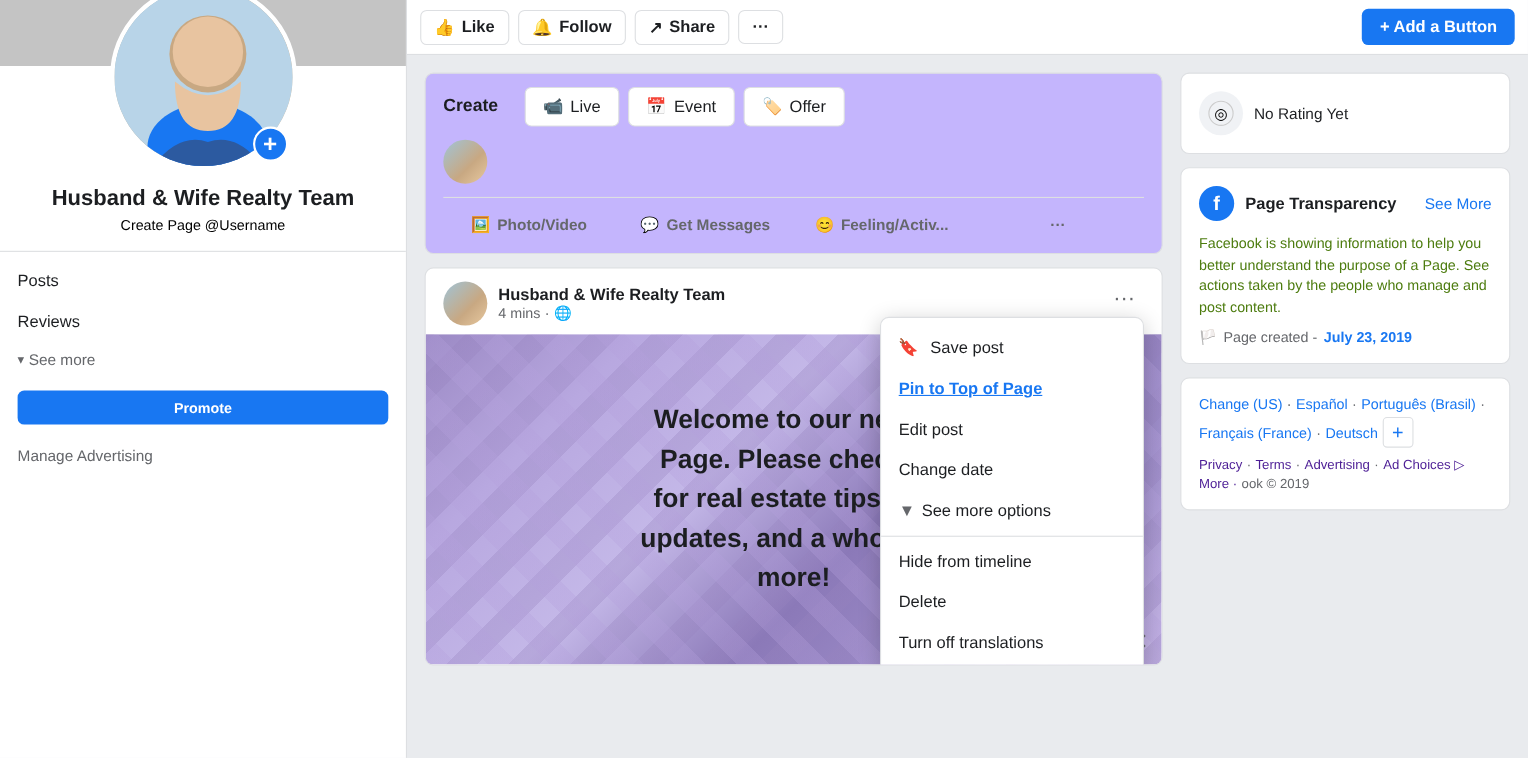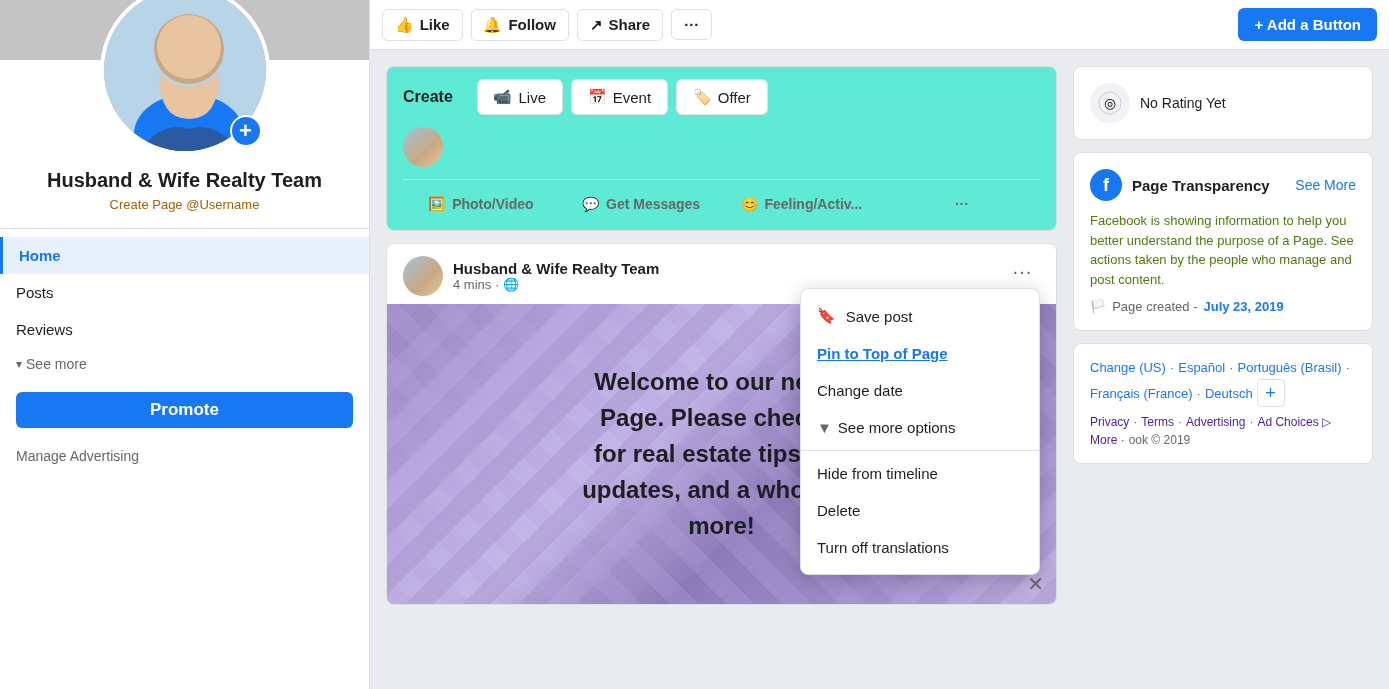--- a/index.html
+++ b/index.html
@@ -7,41 +7,41 @@
 
     .layout { display: flex; width: 1389px; min-height: 689px; }
 
     
     .sidebar { width: 370px; min-width: 370px; background: #fff; border-right: 1px solid #dddfe2; padding-bottom: 20px; }
     .profile-cover { background: #c4c4c4; height: 60px; position: relative; }
     .profile-avatar-container { text-align: center; padding-top: 10px; position: relative; display: flex; justify-content: center; margin-top: -85px; }
     .avatar-img { width: 170px; height: 170px; border-radius: 50%; border: 4px solid #fff; background: linear-gradient(135deg, #a0c4d8 0%, #c8a882 60%, #e8c9a0 100%); overflow: hidden; position: relative; }
     .avatar-plus { position: absolute; bottom: 8px; right: 8px; width: 32px; height: 32px; background: #1877f2; border-radius: 50%; color: #fff; font-size: 22px; display: flex; align-items: center; justify-content: center; border: 2px solid #fff; font-weight: bold; z-index: 2; }
     .page-name { text-align: center; font-size: 20px; font-weight: bold; color: #1c1e21; margin: 12px 16px 4px; line-height: 1.3; }
-    .page-username { text-align: center; color: #a16207; font-size: 13px; margin-bottom: 16px; }
+    .page-username { text-align: center; color: #000000; font-size: 13px; margin-bottom: 16px; }
     .nav-menu { border-top: 1px solid #dddfe2; padding-top: 8px; }
     .nav-item { padding: 10px 16px; cursor: pointer; font-size: 15px; color: #1c1e21; display: flex; align-items: center; gap: 8px; }
     .nav-item.active { background: #e7f0fd; color: #1877f2; font-weight: 600; border-left: 3px solid #1877f2; }
     .see-more-nav { padding: 8px 16px; color: #65676b; font-size: 14px; display: flex; align-items: center; gap: 4px; cursor: pointer; }
-    .promote-btn { margin: 12px 16px; background: #1877f2; color: #fff; border: none; border-radius: 6px; padding: 8px 16px; font-size: 17px; font-weight: 600; cursor: pointer; display: block; width: calc(100% - 32px); text-align: center; }
+    .promote-btn { margin: 12px 16px; background: #1877f2; color: #fff; border: none; border-radius: 6px; padding: 8px 16px; font-size: 13px; font-weight: 600; cursor: pointer; display: block; width: calc(100% - 32px); text-align: center; }
     .manage-promotions { padding: 8px 16px; color: #65676b; font-size: 14px; cursor: pointer; }
 
     
     .top-bar { display: flex; align-items: center; gap: 8px; padding: 8px 12px; background: #fff; border-bottom: 1px solid #dddfe2; }
     .top-bar-btn { display: flex; align-items: center; gap: 6px; padding: 6px 12px; border: 1px solid #dddfe2; border-radius: 6px; background: #fff; cursor: pointer; font-size: 15px; color: #1c1e21; font-weight: 600; }
     .add-button-btn { margin-left: auto; background: #1877f2; color: #fff; border: none; border-radius: 6px; padding: 8px 16px; font-size: 15px; font-weight: 600; cursor: pointer; display: flex; align-items: center; gap: 4px; }
 
     
     .main-content { flex: 1; display: flex; gap: 16px; padding: 16px; overflow: hidden; }
 
     
     .feed { flex: 1; display: flex; flex-direction: column; gap: 12px; }
 
     
-    .create-post { background: #5eead4; border-radius: 8px; border: 1px solid #dddfe2; padding: 12px 16px; }
+    .create-post { background: #c4b5fd; border-radius: 8px; border: 1px solid #dddfe2; padding: 12px 16px; }
     .create-post-tabs { display: flex; gap: 8px; margin-bottom: 12px; }
     .create-tab { padding: 8px 16px; border-radius: 6px; border: 1px solid #dddfe2; background: #fff; cursor: pointer; font-size: 15px; color: #1c1e21; display: flex; align-items: center; gap: 6px; font-weight: 500; }
     .create-tab.create-label { background: none; border: none; font-weight: 700; font-size: 16px; padding-left: 0; }
     .write-post { display: flex; align-items: center; gap: 10px; margin-top: 8px; }
     .write-avatar { width: 40px; height: 40px; border-radius: 50%; background: linear-gradient(135deg, #a0c4d8 0%, #c8a882 60%, #e8c9a0 100%); }
     .write-input { flex: 1; border: none; border-radius: 20px; background: #f0f2f5; padding: 10px 16px; font-size: 15px; color: #65676b; cursor: text; }
     .post-options { display: flex; gap: 4px; margin-top: 12px; padding-top: 10px; border-top: 1px solid #dddfe2; }
     .post-option-btn { display: flex; align-items: center; gap: 6px; padding: 6px 12px; border-radius: 6px; border: none; background: none; cursor: pointer; font-size: 14px; color: #65676b; font-weight: 600; flex: 1; justify-content: center; }
 
     
@@ -111,23 +111,20 @@
 
             <path d="M30 170 Q55 130 85 140 Q115 130 140 170Z" fill="#2c5aa0"></path>
           </svg>
         </div>
         <div class="avatar-plus">+</div>
       </div>
     </div>
     <div class="page-name">Husband &amp; Wife Realty Team</div>
     <div class="page-username">Create Page @Username</div>
     <div class="nav-menu">
-      <div class="nav-item active">
-        <span>Home</span>
-      </div>
       <div class="nav-item">
         <span>Posts</span>
       </div>
       <div class="nav-item">
         <span>Reviews</span>
       </div>
       <div class="see-more-nav">
         <span style="font-size:12px;">▾</span>
         <span>See more</span>
       </div>
@@ -214,20 +211,23 @@
 
             <div class="dropdown-menu">
               <div class="dropdown-item">
                 <span>🔖</span>
                 <span>Save post</span>
               </div>
               <div class="dropdown-item pinned">
                 <span>Pin to Top of Page</span>
               </div>
               <div class="dropdown-item">
+                <span>Edit post</span>
+              </div>
+              <div class="dropdown-item">
                 <span>Change date</span>
               </div>
               <div class="dropdown-item">
                 <span class="dropdown-expand">
                   <span class="dropdown-expand-arrow">▼</span>
                   <span>See more options</span>
                 </span>
               </div>
               <div class="dropdown-separator"></div>
               <div class="dropdown-item">

